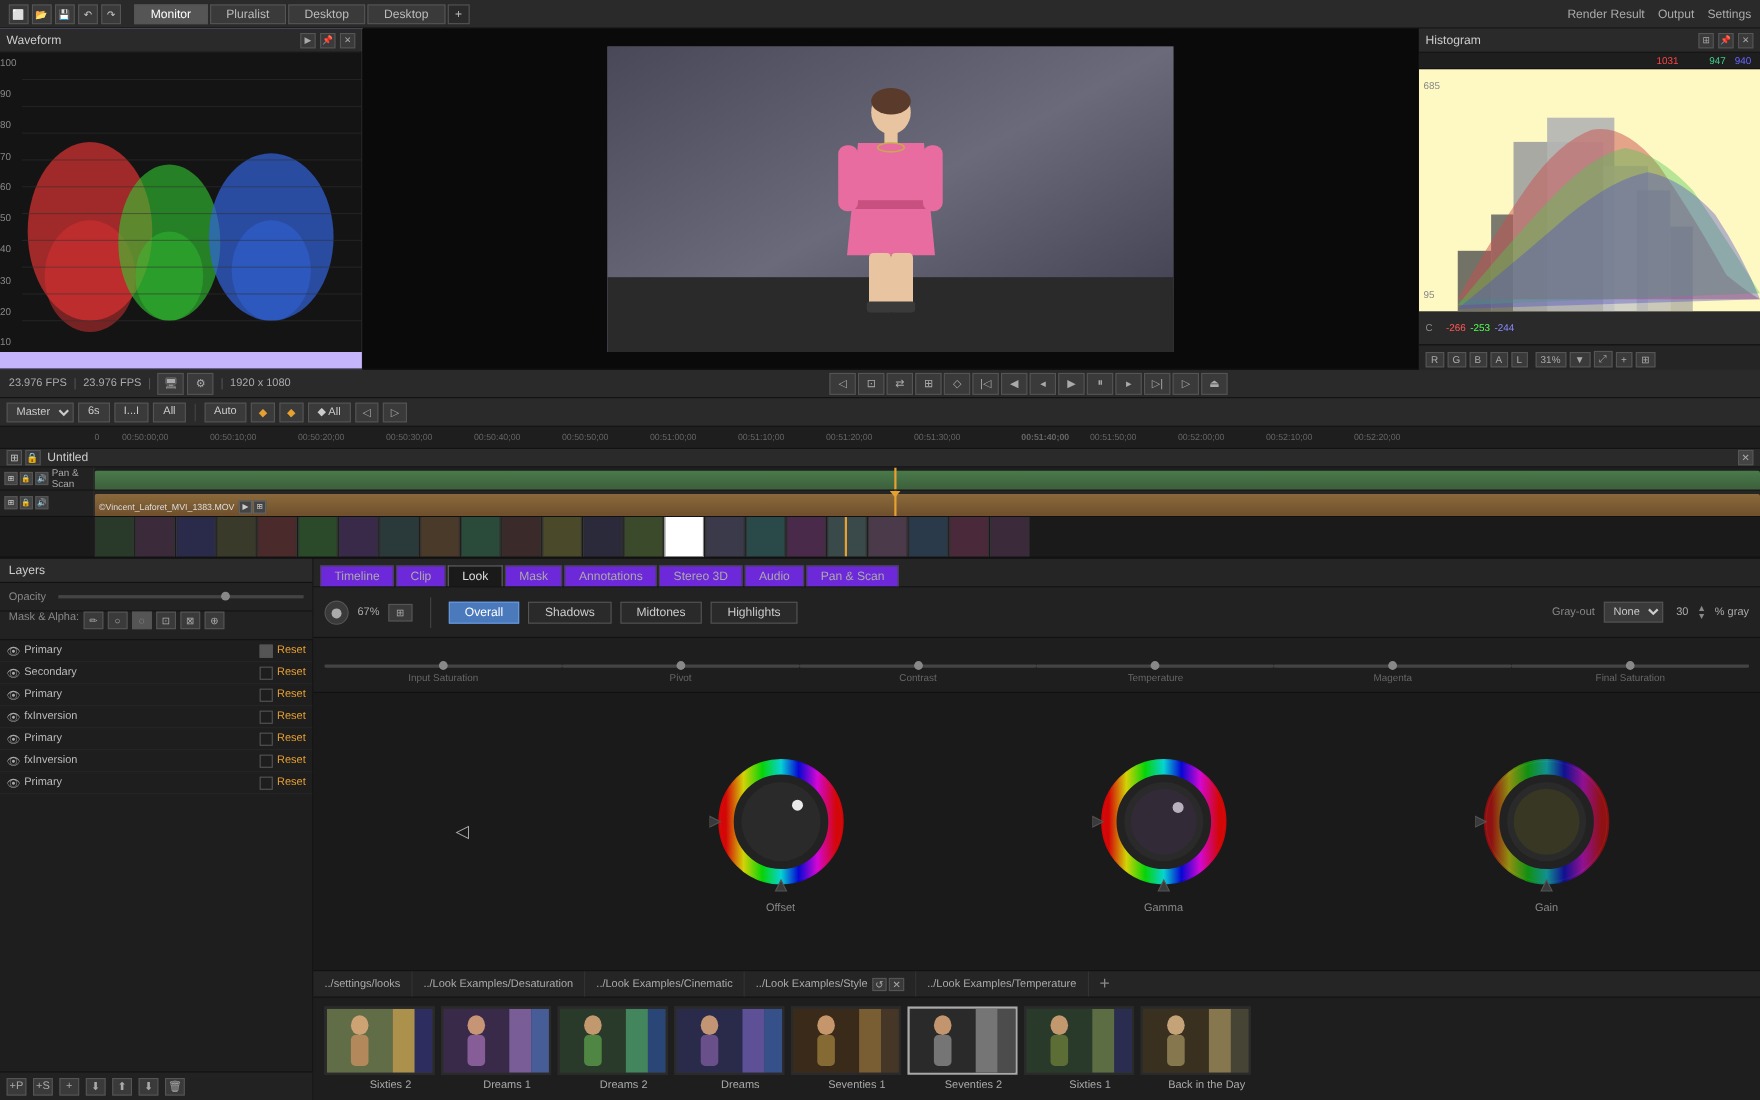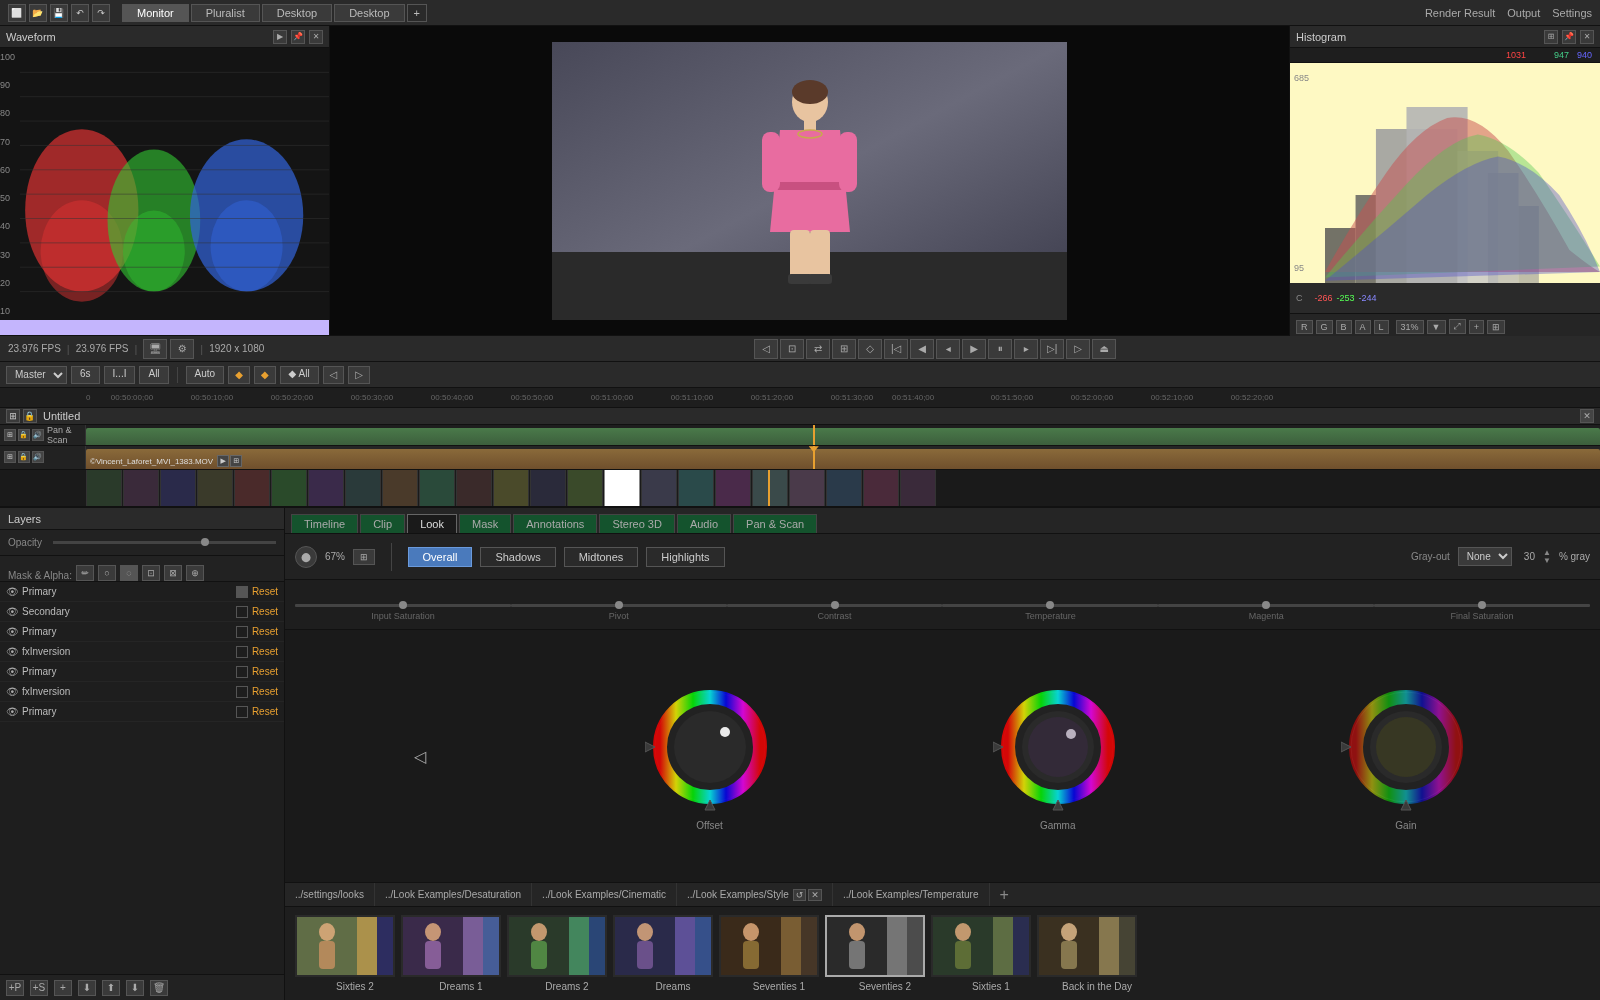--- a/index.html
+++ b/index.html
@@ -339,21 +339,21 @@
       width: 8px; height: 8px;
       background: #888;
       border-radius: 50%;
       position: absolute;
       top: -3px; right: 30%;
     }
     .mask-row {
       height: 26px;
       background: #222;
       display: flex;
-      align-items: flex-end;
+      align-items: flex-start;
       padding: 0 8px;
       gap: 4px;
       border-bottom: 1px solid #111;
     }
     .mask-label { color: #888; font-size: 10px; }
     .mask-btn {
       width: 18px; height: 16px;
       background: #3a3a3a;
       border: 1px solid #555;
       cursor: pointer;
@@ -412,21 +412,21 @@
       height: 26px;
       background: #252525;
       display: flex;
       align-items: flex-end;
       padding: 0 6px;
       gap: 2px;
       border-bottom: 1px solid #111;
     }
     .tab-item {
       padding: 3px 12px;
-      background: #14532d;
+      background: #6d28d9;
       border: 1px solid #444;
       border-bottom: none;
       color: #aaa;
       cursor: pointer;
       font-size: 11px;
     }
     .tab-item.active {
       background: #1a1a1a;
       color: #ddd;
       border-color: #666;
@@ -840,21 +840,21 @@
       <div style="font-size:8px;color:#666;min-width:80px;text-align:center;">00:50:00;00</div>
       <div style="font-size:8px;color:#666;min-width:80px;text-align:center;">00:50:10;00</div>
       <div style="font-size:8px;color:#666;min-width:80px;text-align:center;">00:50:20;00</div>
       <div style="font-size:8px;color:#666;min-width:80px;text-align:center;">00:50:30;00</div>
       <div style="font-size:8px;color:#666;min-width:80px;text-align:center;">00:50:40;00</div>
       <div style="font-size:8px;color:#666;min-width:80px;text-align:center;">00:50:50;00</div>
       <div style="font-size:8px;color:#666;min-width:80px;text-align:center;">00:51:00;00</div>
       <div style="font-size:8px;color:#666;min-width:80px;text-align:center;">00:51:10;00</div>
       <div style="font-size:8px;color:#666;min-width:80px;text-align:center;">00:51:20;00</div>
       <div style="font-size:8px;color:#666;min-width:80px;text-align:center;">00:51:30;00</div>
-      <div style="font-size:8px;color:#666;min-width:80px;text-align:left;">00:51:40;00</div>
+      <div style="font-size:8px;color:#666;min-width:80px;text-align:right;font-weight:bold;">00:51:40;00</div>
       <div style="font-size:8px;color:#666;min-width:80px;text-align:center;">00:51:50;00</div>
       <div style="font-size:8px;color:#666;min-width:80px;text-align:center;">00:52:00;00</div>
       <div style="font-size:8px;color:#666;min-width:80px;text-align:center;">00:52:10;00</div>
       <div style="font-size:8px;color:#666;min-width:80px;text-align:center;">00:52:20;00</div>
     </div>
   </div>
 
   <div class="timeline-section">
 
     <div class="timeline-header-row">

